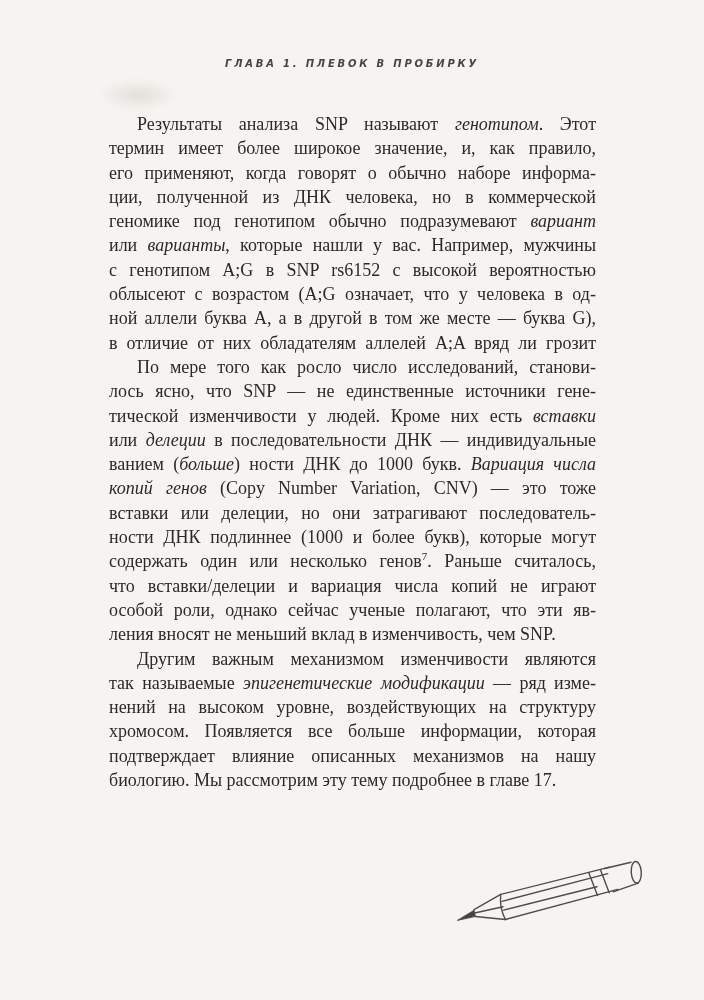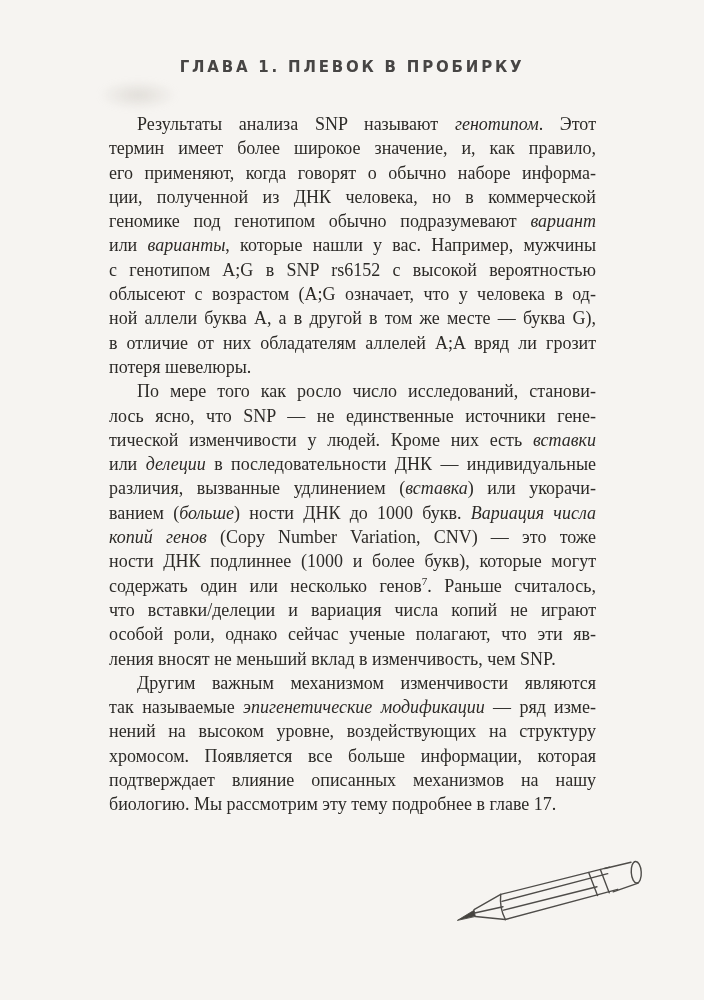--- a/index.html
+++ b/index.html
@@ -15,23 +15,24 @@
     font-family:"Liberation Serif", serif;
     color:var(--text);
   }
   .page{
     position:relative;width:704px;height:1000px;overflow:hidden;
   }
   .running-head{
     position:absolute;top:58px;left:0;right:0;
     text-align:center;
     font-family:"DejaVu Sans", sans-serif;
-    font-size:15px;font-weight:700;
+    font-size:10px;font-weight:700;
     letter-spacing:2.8px;
     color:var(--head);
+    font-style:italic;
   }
   .smudge{
     position:absolute;left:98px;top:80px;width:80px;height:30px;
     background:radial-gradient(ellipse at center, rgba(185,180,172,0.35), rgba(185,180,172,0) 70%);
     filter:blur(3px);
     pointer-events:none;
   }
   .textblock{
     position:absolute;left:109px;top:112px;width:487px;
   }
@@ -72,28 +73,27 @@
       <div class="line para-first"><span class=" seg-b">Результаты анализа SNP называют </span><span class=" seg-i">генотипом</span><span class="">. Этот</span></div>
       <div class="line"><span class="">термин имеет более широкое значение, и, как правило,</span></div>
       <div class="line"><span class="">его применяют, когда говорят о обычно наборе информа-</span></div>
       <div class="line"><span class="">ции, полученной из </span><span class=" seg-b">ДНК</span><span class=""> человека, но в коммерческой</span></div>
       <div class="line"><span class="">геномике под генотипом обычно подразумевают </span><span class=" seg-i">вариант</span></div>
       <div class="line"><span class="">или </span><span class=" seg-i">варианты</span><span class="">, которые нашли у вас. Например, мужчины</span></div>
       <div class="line"><span class="">с генотипом </span><span class=" seg-b">A;G</span><span class=""> в </span><span class=" seg-b">SNP</span><span class=""> rs6152 с высокой вероятностью</span></div>
       <div class="line"><span class="">облысеют с возрастом (</span><span class=" seg-b">A;G</span><span class=""> означает, что у человека в од-</span></div>
       <div class="line"><span class="">ной аллели буква </span><span class=" seg-b">A</span><span class="">, а в другой в том же месте — буква </span><span class=" seg-b">G</span><span class="">),</span></div>
       <div class="line"><span class="">в отличие от них обладателям аллелей </span><span class=" seg-b">A;A</span><span class=""> вряд ли грозит</span></div>
-      <div class="line para-last"><span class="">потеря шевелюры.</span></div>
       <div class="line para-first"><span class="">По мере того как росло число исследований, станови-</span></div>
       <div class="line"><span class="">лось ясно, что </span><span class=" seg-b">SNP</span><span class=""> — не единственные источники гене-</span></div>
       <div class="line"><span class="">тической изменчивости у людей. Кроме них есть </span><span class=" seg-i">вставки</span></div>
       <div class="line"><span class="">или </span><span class=" seg-i">делеции</span><span class=""> в последовательности </span><span class=" seg-b">ДНК</span><span class=""> — индивидуальные</span></div>
-      <div class="line"><span class="">различия, вызванные удлинением (</span><span class=" seg-i">вставка</span><span class="">) или укорачи-</span></div>
       <div class="line"><span class="">ванием (</span><span class=" seg-i">больше</span><span class="">) ности </span><span class=" seg-b">ДНК</span><span class=""> до 1000 букв. </span><span class=" seg-i">Вариация числа</span></div>
       <div class="line"><span class=" seg-i">копий генов</span><span class=""> (Copy Number Variation, CNV) — это тоже</span></div>
+      <div class="line"><span class="">вставки или делеции, но они затрагивают последователь-</span></div>
       <div class="line"><span class="">ности </span><span class=" seg-b">ДНК</span><span class=""> подлиннее (1000 и более букв), которые могут</span></div>
       <div class="line"><span class="">содержать один или несколько генов</span><span class=" seg-sup">7</span><span class="">. Раньше считалось,</span></div>
       <div class="line"><span class="">что вставки/делеции и вариация числа копий не играют</span></div>
       <div class="line"><span class="">особой роли, однако сейчас ученые полагают, что эти яв-</span></div>
       <div class="line para-last"><span class="">ления вносят не меньший вклад в изменчивость, чем </span><span class=" seg-b">SNP</span><span class="">.</span></div>
       <div class="line para-first"><span class="">Другим важным механизмом изменчивости являются</span></div>
       <div class="line"><span class="">так называемые </span><span class=" seg-i">эпигенетические модификации</span><span class=""> — ряд изме-</span></div>
       <div class="line"><span class="">нений на высоком уровне, воздействующих на структуру</span></div>
       <div class="line"><span class="">хромосом. Появляется все больше информации, которая</span></div>
       <div class="line"><span class="">подтверждает влияние описанных механизмов на нашу</span></div>

